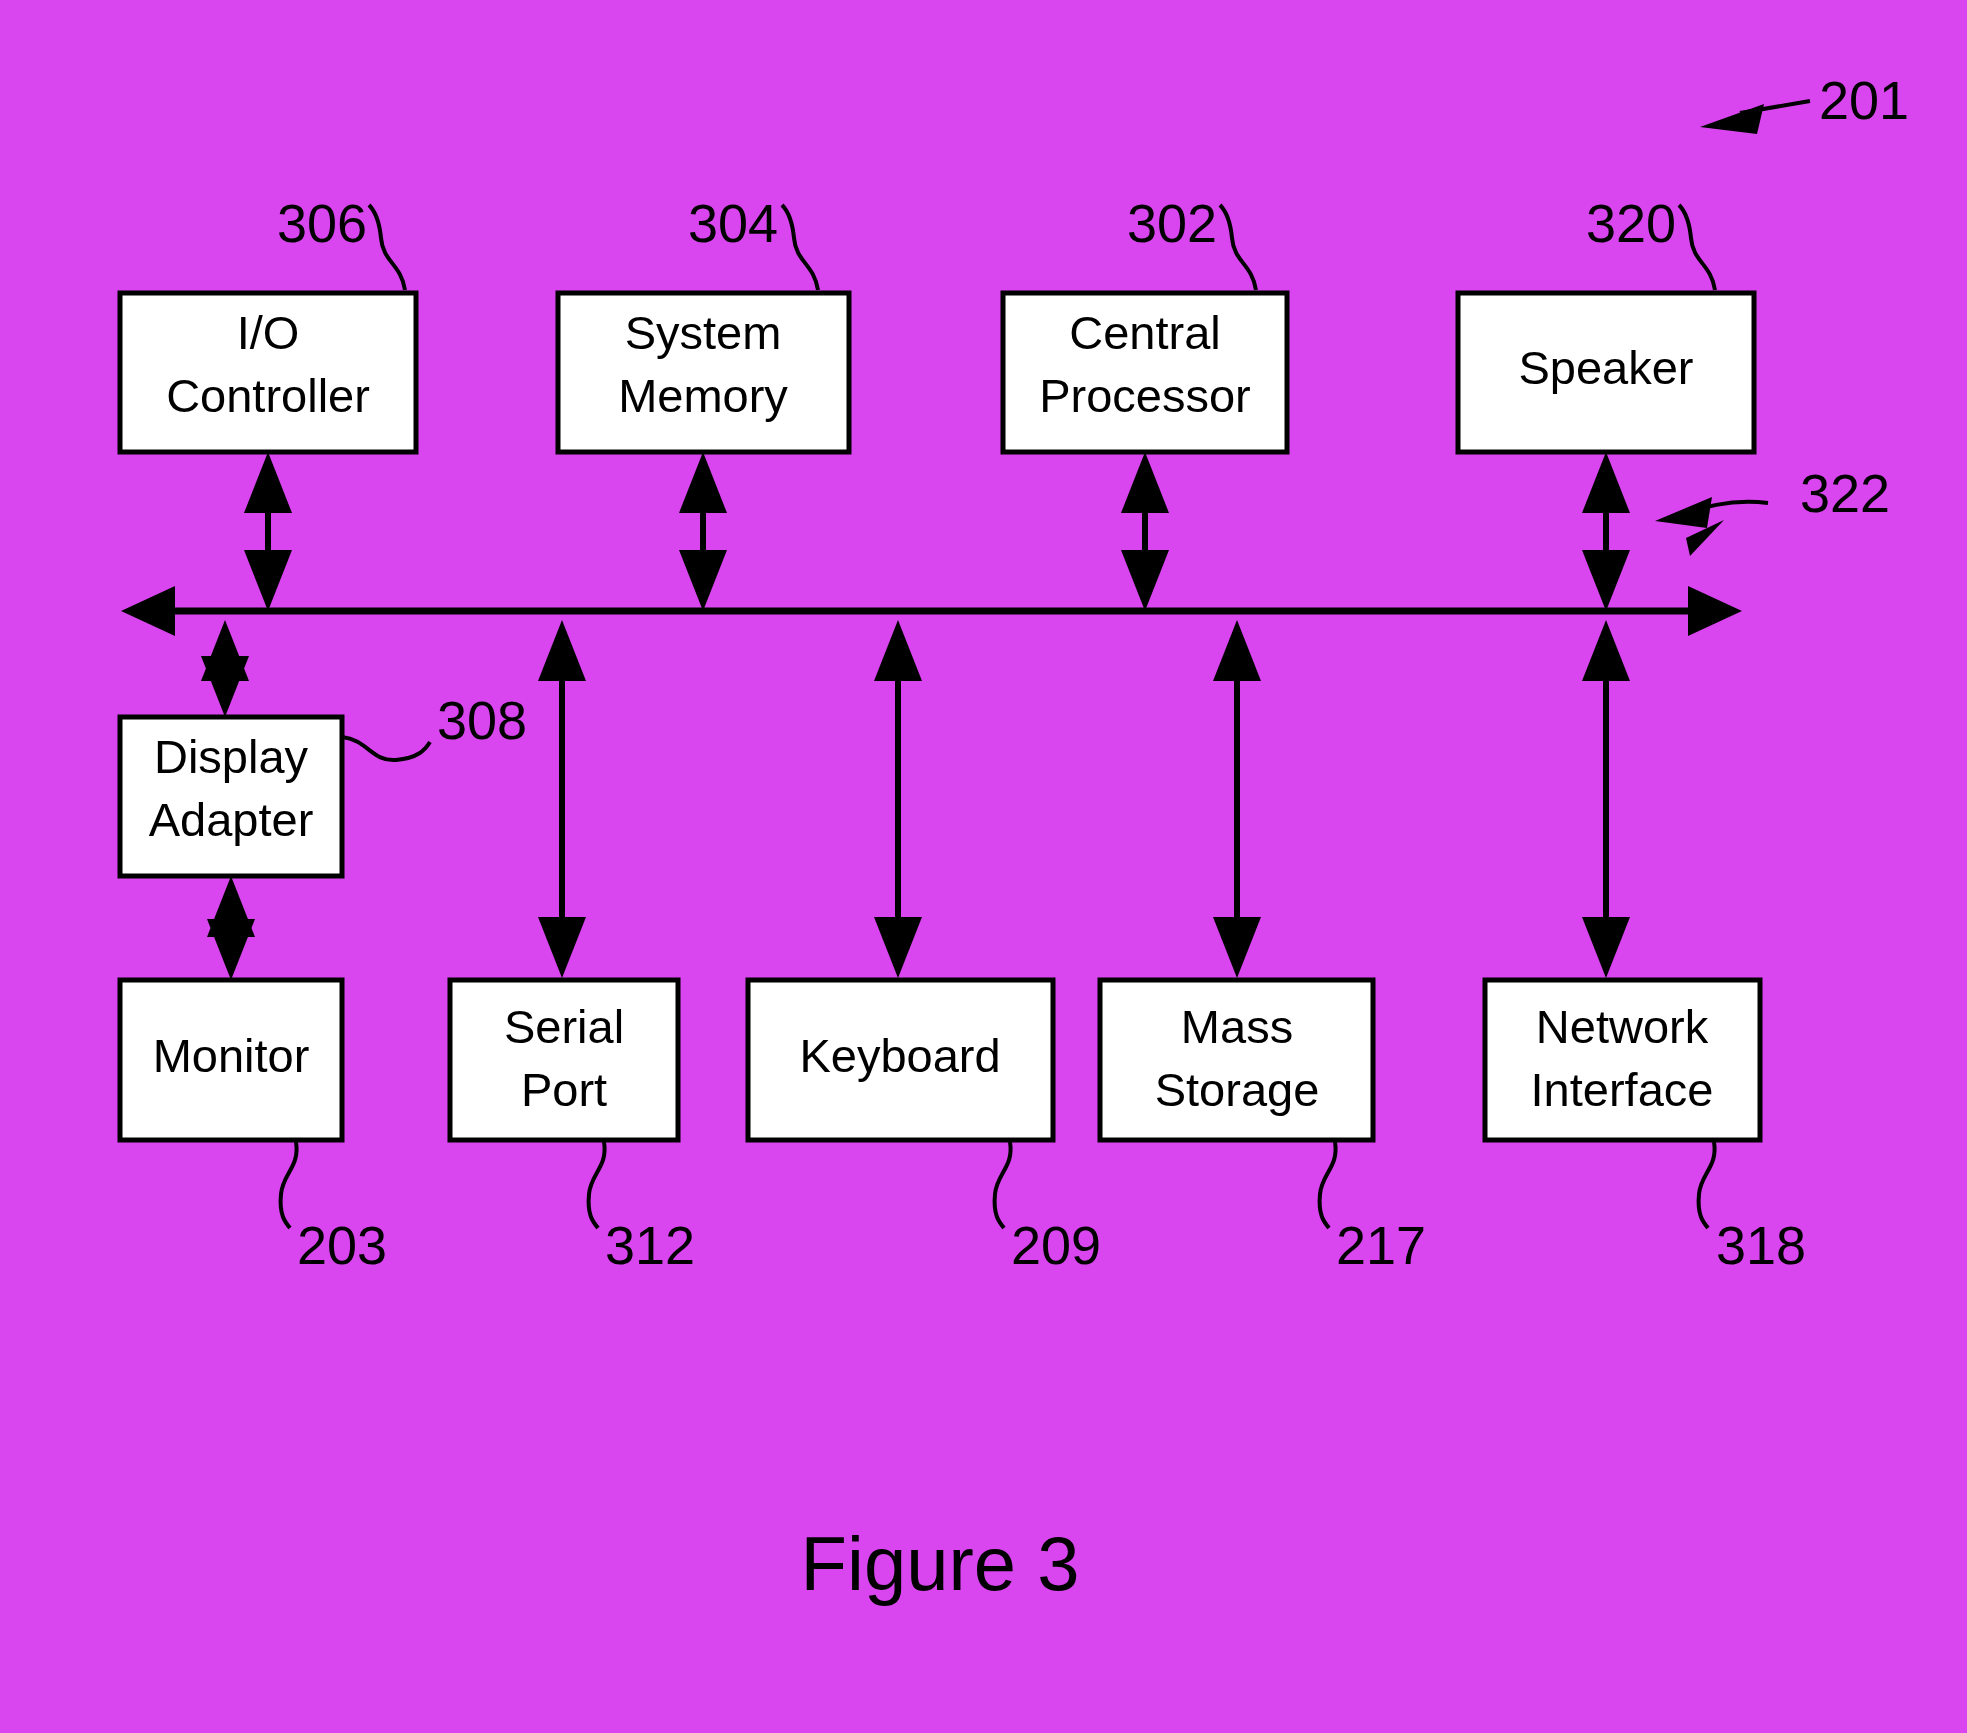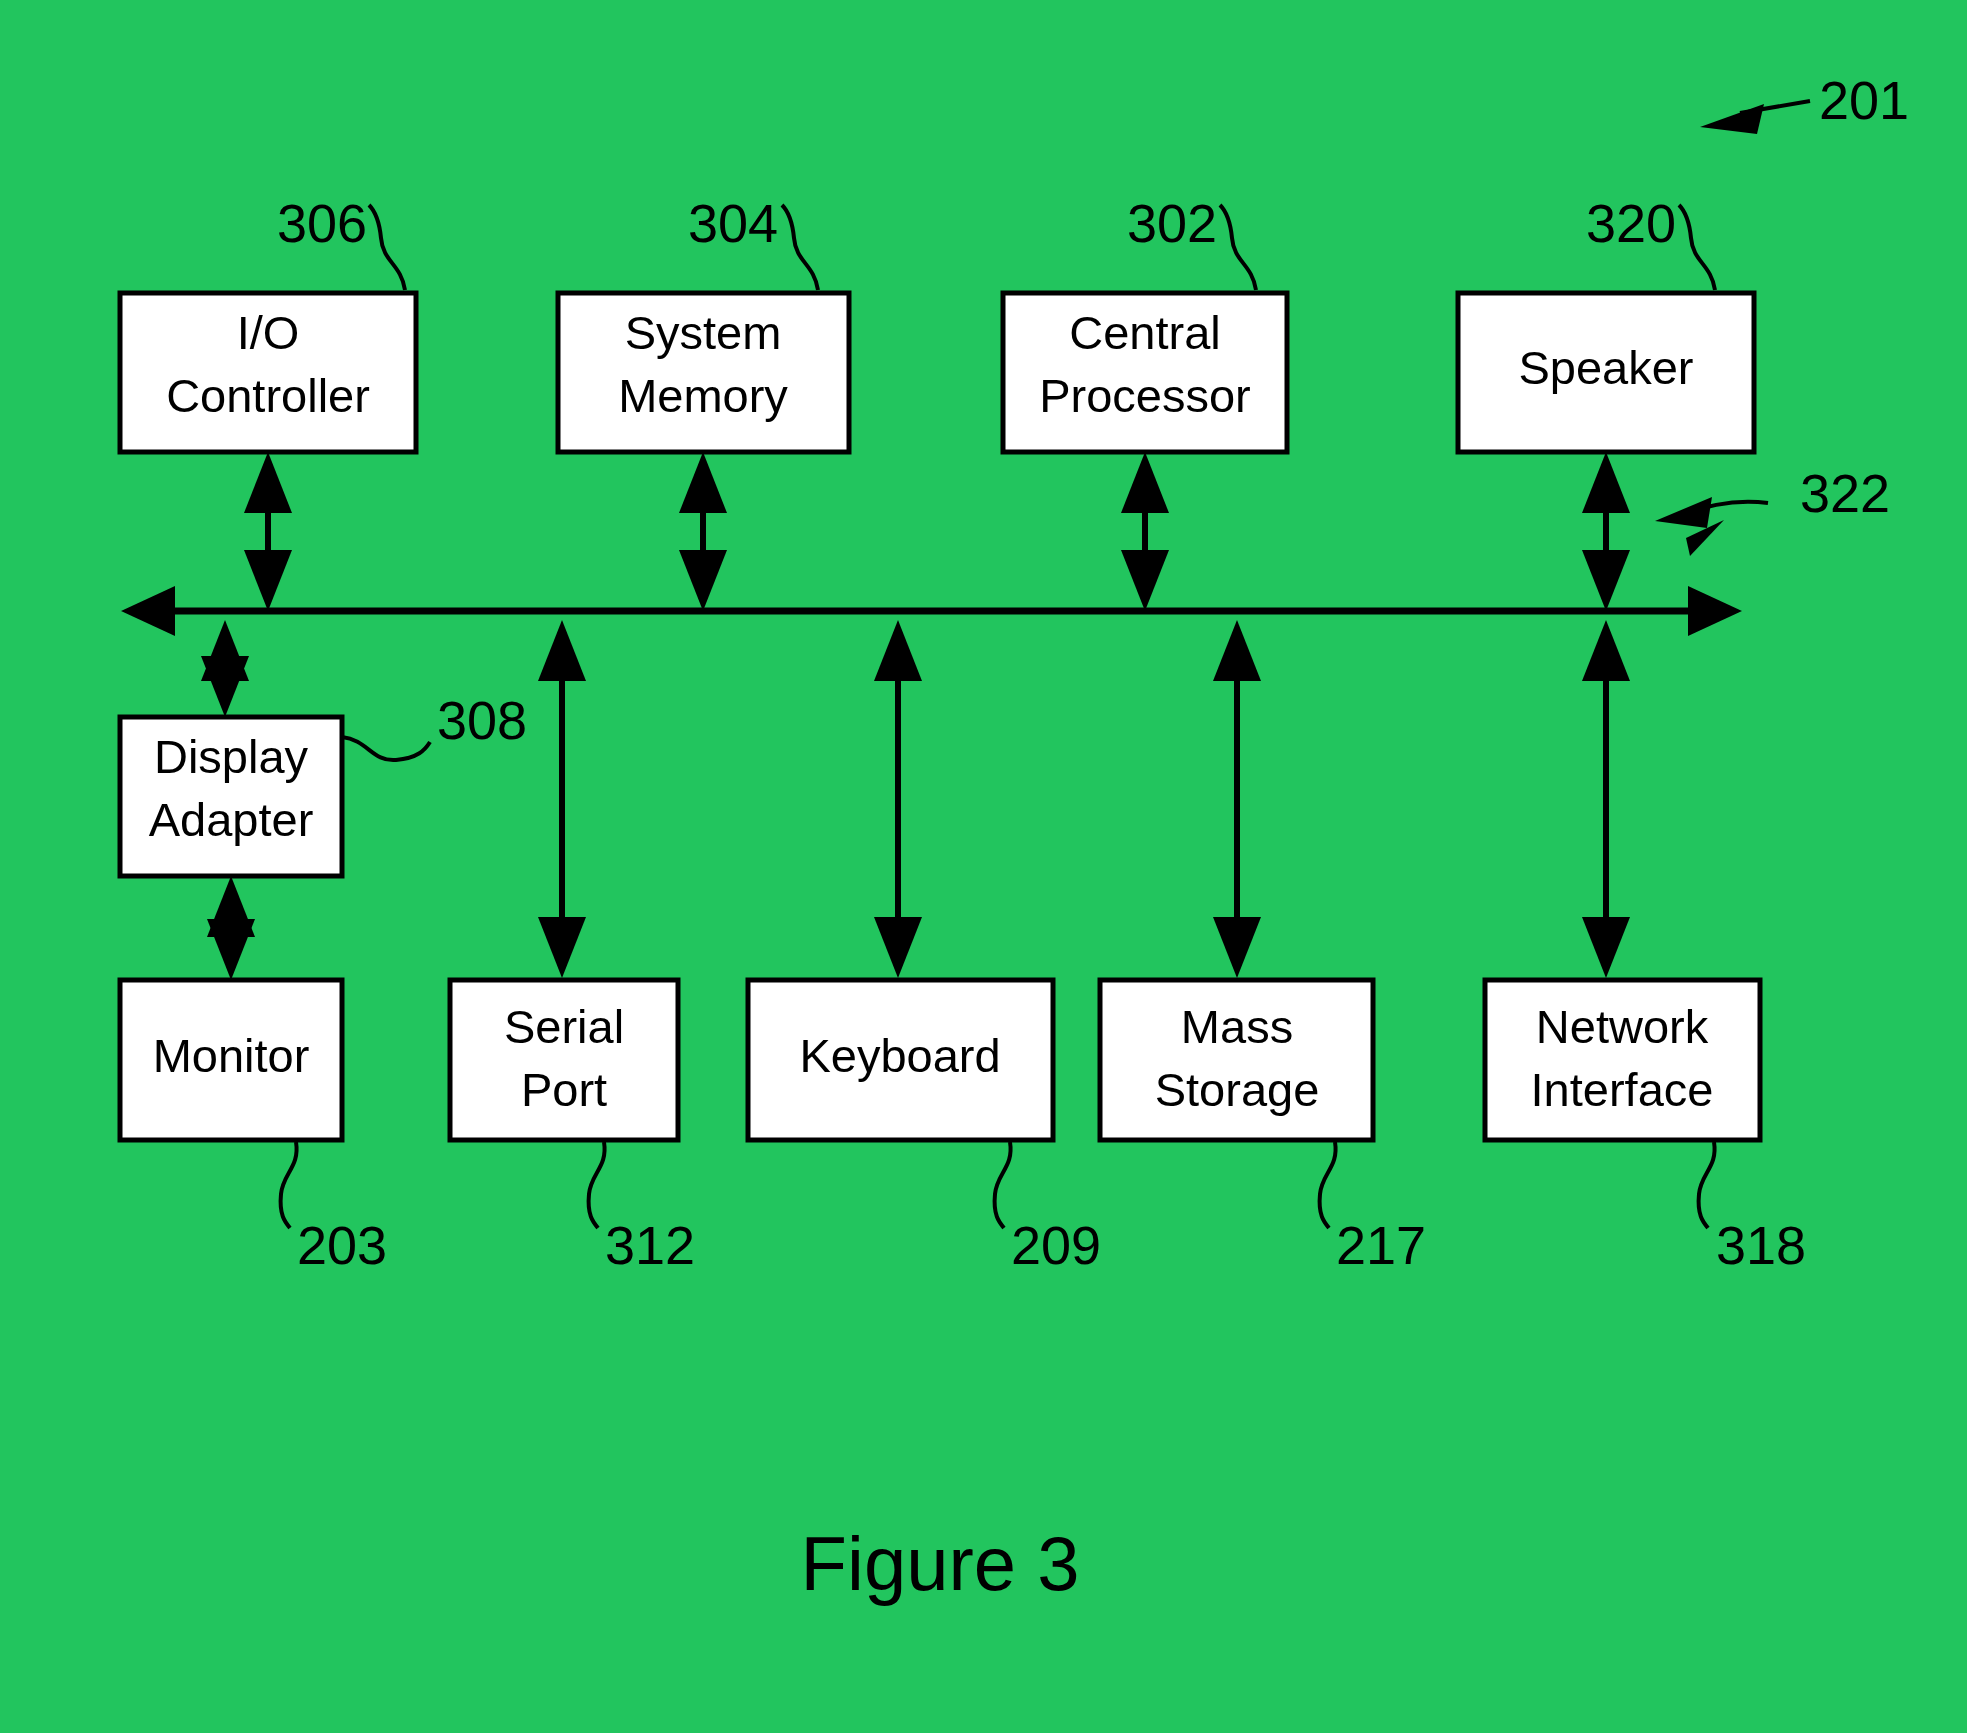--- a/index.html
+++ b/index.html
@@ -8,21 +8,21 @@
     background: #ffffff;
   }
   body {
     font-family: "Liberation Sans", sans-serif;
     color: #000000;
   }
   #page {
     position: relative;
     width: 1967px;
     height: 1733px;
-    background: #22c55e;
+    background: #d946ef;
     overflow: hidden;
   }
   #diagram-svg {
     position: absolute;
     left: 0;
     top: 0;
     width: 1967px;
     height: 1733px;
     display: block;
   }

